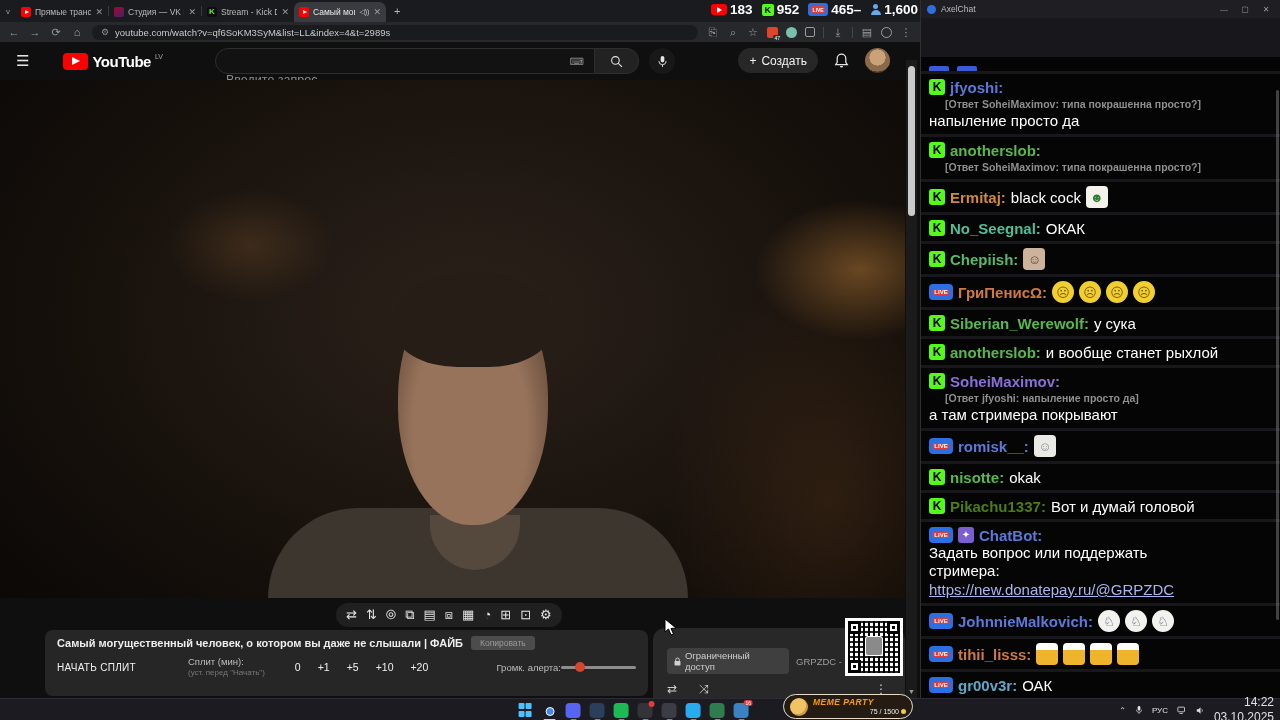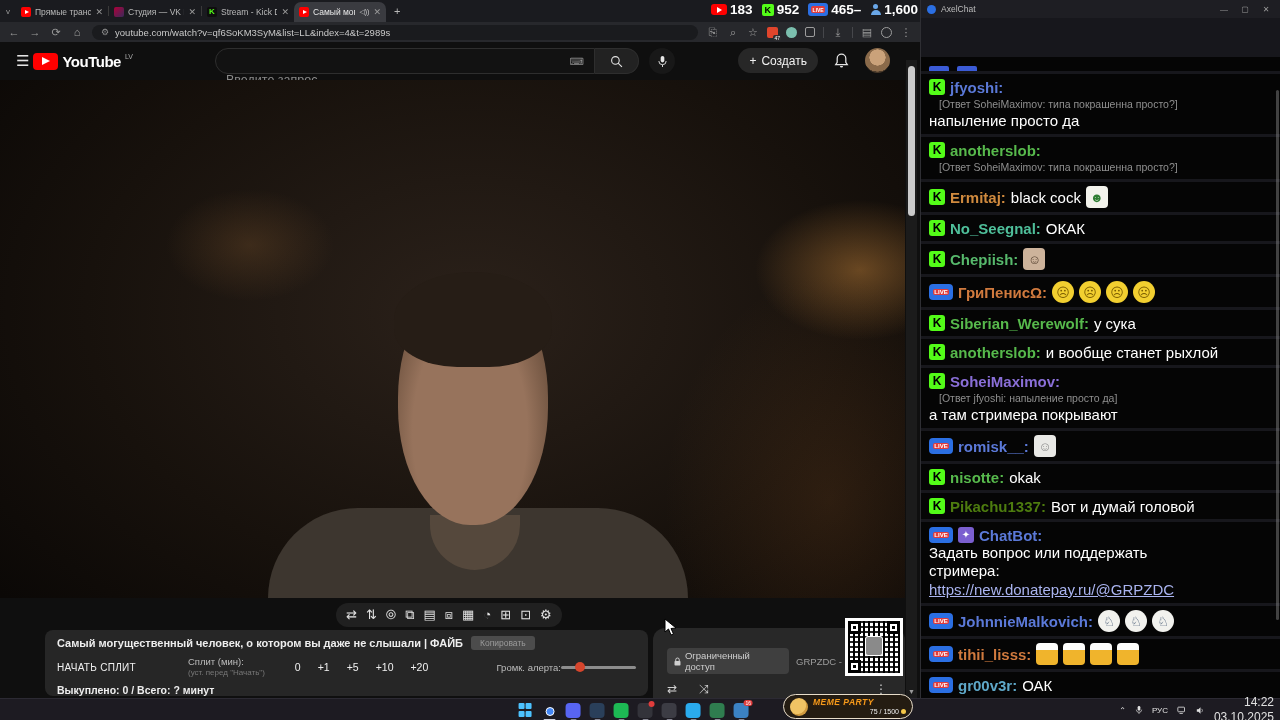--- a/index.html
+++ b/index.html
@@ -41,21 +41,21 @@
     font-size:5px; padding:0 1px; border-radius:2px; }
   .ext-teal { width:11px; height:11px; background:#7bbfae; border-radius:50%; }
   .ext-sq { width:10px; height:10px; border:1px solid #9d9d9d; border-radius:2px; }
   .vdiv { width:1px; height:11px; background:#46474b; }
   .prof { width:11px; height:11px; border:1px solid #9d9d9d; border-radius:50%; }
 
   
   .masthead { position:absolute; left:0; top:42px; width:905px; height:38px; background:#0f0f0f;
     display:flex; align-items:center; }
   .burger { color:#e5e5e5; font-size:15px; margin-left:16px; }
-  .ytlogo { display:flex; align-items:flex-start; gap:4px; margin-left:4px; }
+  .ytlogo { display:flex; align-items:flex-start; gap:4px; margin-left:34px; }
   .ytplay { width:25px; height:17px; background:#f00; border-radius:4px; position:relative; }
   .ytplay::after { content:""; position:absolute; left:9px; top:4.5px;
     border-left:8px solid #fff; border-top:4px solid transparent; border-bottom:4px solid transparent; }
   .ytword { color:#fff; font-size:15px; font-weight:bold; letter-spacing:-0.5px; }
   .ytsup { color:#aaa; font-size:7px; }
   .searchwrap { position:absolute; left:215px; top:6px; display:flex; align-items:center; }
   .searchbox { display:flex; align-items:center; width:380px; height:26px; background:#121212;
     border:1px solid #2e2e2e; border-radius:13px 0 0 13px; padding:0 10px; }
   .searchbox .ph { color:#8a8a8a; font-size:12.5px; flex:1;margin-top:37px; }
   .kbd { color:#8f8f8f; font-size:10px; }
@@ -166,21 +166,21 @@
   .chat-appicon { width:9px; height:9px; border-radius:50%; background:#2b6fe3; }
   .chat-title { color:#bdbdbd; font-size:8.5px; flex:1; }
   .winctl { color:#9a9a9a; font-size:8px; width:16px; text-align:center; }
   .chat-messages { position:absolute; left:0; top:18px; bottom:0; width:100%; overflow:hidden;
     display:flex; flex-direction:column; justify-content:flex-end; gap:3px; }
   .msg { background:#050505; padding:4px 8px; flex:none; }
   .msg .line { display:flex; align-items:center; gap:5px; min-height:18px; flex-wrap:nowrap; }
   .uname { font-size:15px; font-weight:bold; white-space:nowrap; }
   .mtext { color:#fff; font-size:15px; white-space:nowrap; }
   .mtextblock { color:#fff; font-size:15px; line-height:18px; white-space:pre-line; }
-  .reply { color:#8f8f8f; font-size:10.5px; margin:2px 10px; }
+  .reply { color:#8f8f8f; font-size:10.5px; margin:2px 16px;font-weight:bold; }
   .mlink { color:#aab4f0; font-size:15px; text-decoration:underline; line-height:19px; }
   .badge-kick { width:16px; height:16px; background:#53fc18; color:#000; font-size:12px;
     font-weight:900; text-align:center; line-height:16px; border-radius:3px; flex:none; }
   .badge-live { width:24px; height:16px; background:#2b6fe3; border:2px solid #2b6fe3;
     border-radius:4px; flex:none; display:flex; align-items:center; justify-content:center; }
   .badge-live i { font-style:normal; background:#e03c3c; color:#fff; font-size:6px; font-weight:bold;
     border-radius:2px; padding:0 1px; }
   .badge-bot { width:16px; height:16px; background:#7b5fd0; color:#fff; font-size:10px;
     text-align:center; line-height:16px; border-radius:3px; flex:none; }
   .emote { display:inline-flex; align-items:center; justify-content:center; width:22px; height:22px;
@@ -375,21 +375,20 @@
             <span>+10</span>
             <span>+20</span>
           </span>
         <span class="sp-vol">
           <span class="sp-vollabel">Громк. алерта:</span>
           <span class="sp-slider">
               <span class="sp-thumb"></span>
             </span>
         </span>
       </div>
-      <div class="sp-row3">Выкуплено: 0 / Всего: ? минут</div>
     </div>
 
     <div class="plpanel">
       <div class="pl-row">
         <span class="pl-badge">
           <svg width="7" height="9" viewBox="0 0 14 18">
               <rect x="1" y="8" width="12" height="9" rx="1.5" fill="#cfcfcf"></rect>
               <path d="M3.5 8 v-2.5 a3.5 3.5 0 0 1 7 0 V8" fill="none" stroke="#cfcfcf" stroke-width="2"></path>
             </svg>
           <span>Ограниченный доступ</span>

